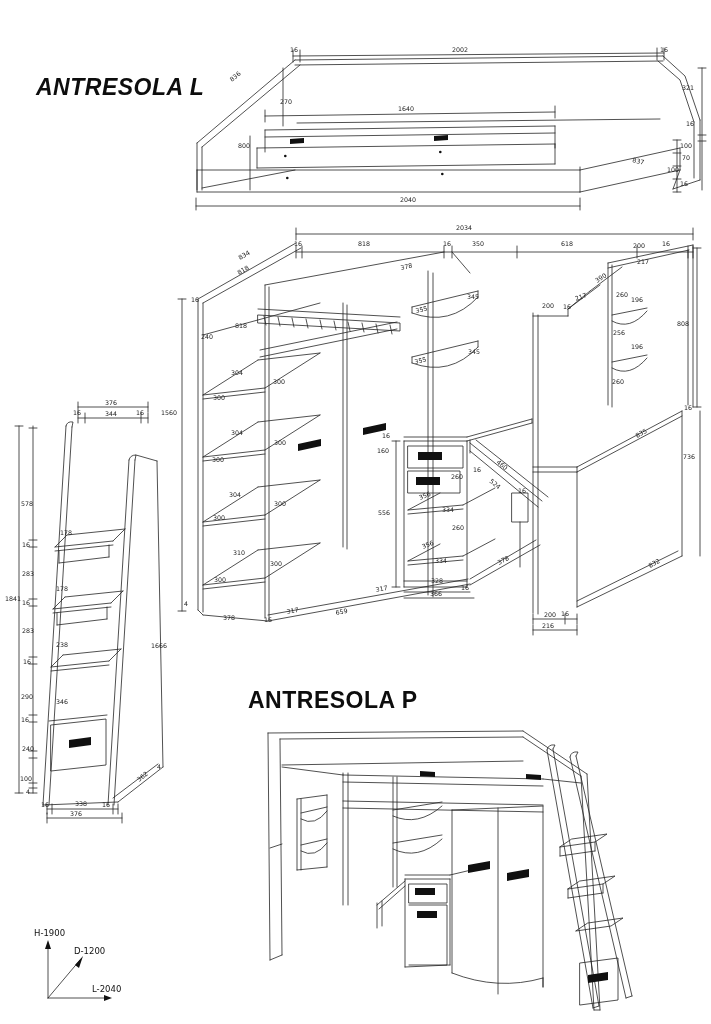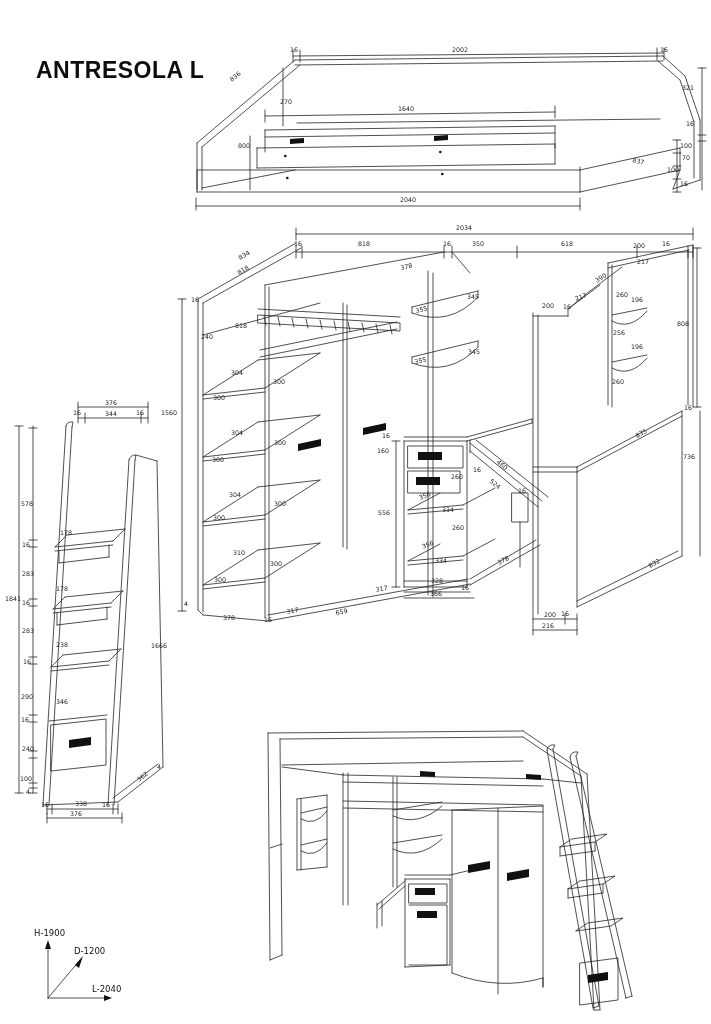--- a/index.html
+++ b/index.html
@@ -11,21 +11,22 @@
   text.dim{font:6.3px "DejaVu Sans",sans-serif;fill:#1c1c1c;}
   text.axis{font:8.5px "DejaVu Sans",sans-serif;fill:#111;}
   .title{position:absolute;font-weight:bold;font-size:23px;color:#0d0d0d;letter-spacing:.5px;
          font-family:"Liberation Sans",sans-serif;}
 </style>
 </head>
 <body>
 
 <div id="stage">
 
-  <div class="title" style="left:36px;top:57px;">ANTRESOLA L</div>
+  <div class="title" style="left:36px;top:74px;font-style:italic;">ANTRESOLA L</div>
+  <div class="title" style="left:248px;top:687px;">ANTRESOLA P</div>
 
   <svg style="left:180px;top:40px;" width="531" height="180" viewBox="0 0 531 180">
     <g>
       <path d="M113,10 V22 M120,10 V22 M477,8 V20 M484,8 V20 M113,16 L484,13
                M115,20 L483,16 M115,25 L483,21 M117,83 L480,79
                M115,20 L17,103 M120,25 L22,107 M17,103 V150 M22,107 V150 M22,148 L115,130
                M483,16 L505,36 L520,80 M478,21 L500,40 L514,82 M520,80 V140 M514,82 V138 M520,140 L493,149
                M85,90 L375,86 M85,97 L375,93 M85,90 V112 M375,86 V108
                M85,76 L375,72 M85,70 V82 M375,66 V78
                M103,28 V86 M70,96 V150

